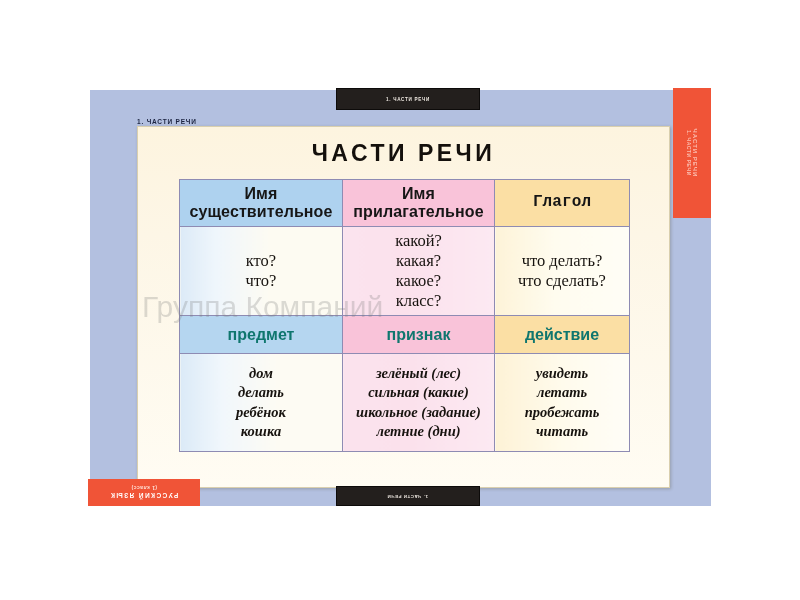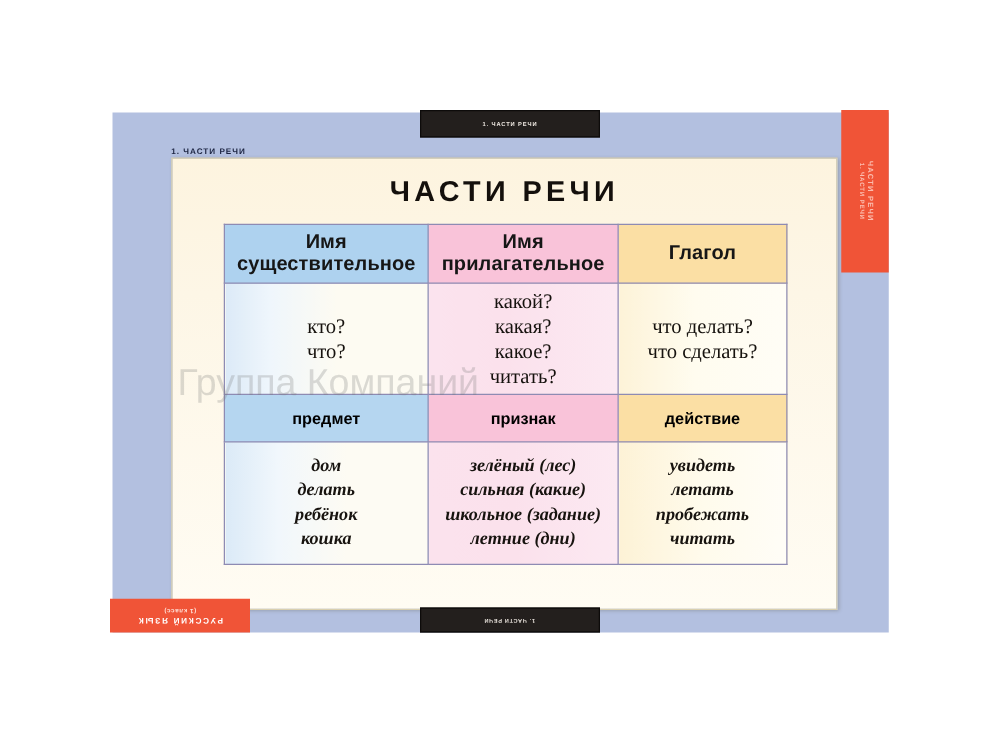--- a/index.html
+++ b/index.html
@@ -201,41 +201,41 @@
   .hdr {
     height: 46px;
     font-size: 16px;
     font-weight: bold;
     line-height: 1.12;
     color: #161616;
     letter-spacing: 0.1px;
   }
   .hdr.noun { background: #aed2ef; }
   .hdr.adj  { background: #f9c3d9; }
-  .hdr.verb { background: #fbdfa4; }
+  .hdr.verb { background: #fbdfa4; font-family: Liberation Mono, monospace; }
 
   
   .q {
     height: 88px;
     font-family: "Liberation Serif", serif;
     font-size: 16.5px;
     line-height: 1.22;
     color: #16120e;
     margin-left: 42px;
   }
   .q.noun { background: linear-gradient(90deg,#dceaf7 0%,#eff6fc 22%,#fdfbf2 55%,#fdfbf2 100%); }
   .q.adj  { background: linear-gradient(90deg,#fbe3ee 0%,#fbe1ec 40%,#fce9f2 100%); }
   .q.verb { background: linear-gradient(90deg,#fdf3d8 0%,#fffcef 45%,#fffdf6 100%); }
 
   
   .mn {
     height: 37px;
-    font-size: 13px;
-    font-weight: bold;
-    color: #000000;
+    font-size: 16px;
+    font-weight: bold;
+    color: #0f766e;
   }
   .mn.noun { background: #b5d6f0; }
   .mn.adj  { background: #f9c3d9; }
   .mn.verb { background: #fbdfa4; }
 
   
   .ex {
     height: 97px;
     font-family: "Liberation Serif", serif;
     font-style: italic;
@@ -328,21 +328,21 @@
               <span class="cellwrap">
                   <span>кто?</span>
                   <span>что?</span>
                 </span>
             </td>
             <td class="q adj">
               <span class="cellwrap">
                   <span>какой?</span>
                   <span>какая?</span>
                   <span>какое?</span>
-                  <span>читать?</span>
+                  <span>класс?</span>
                 </span>
             </td>
             <td class="q verb">
               <span class="cellwrap">
                   <span>что делать?</span>
                   <span>что сделать?</span>
                 </span>
             </td>
           </tr>
 

